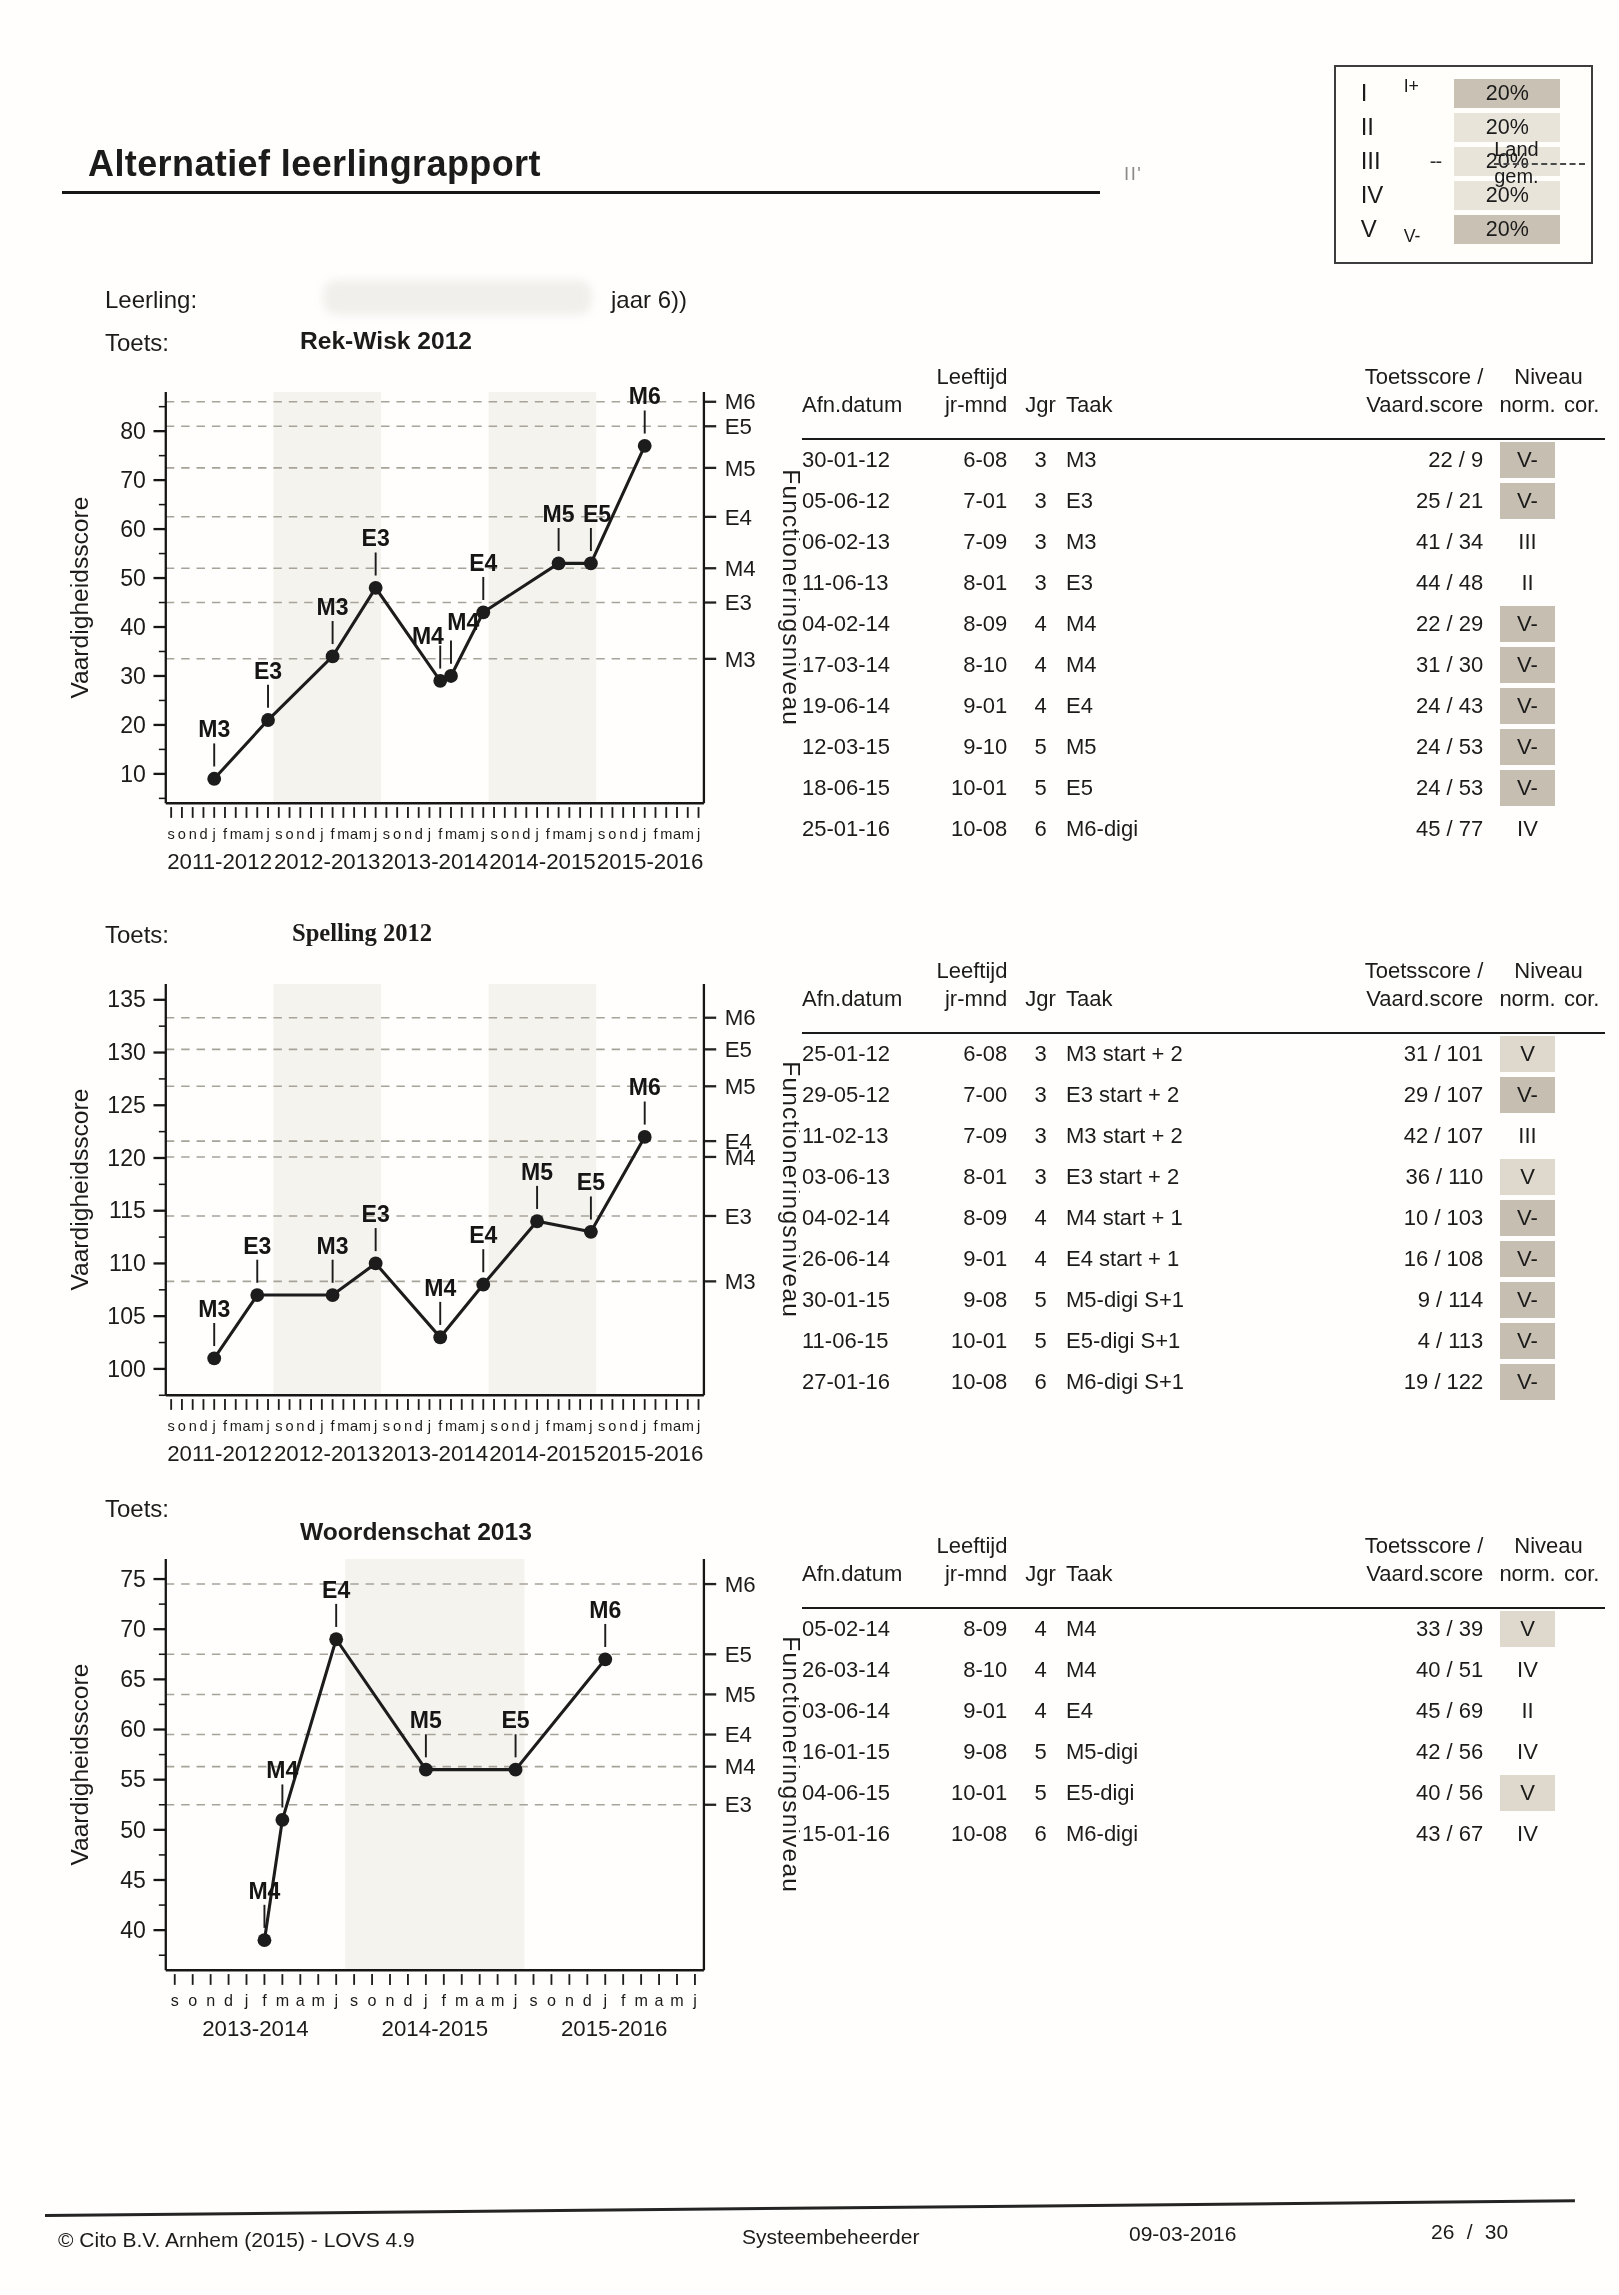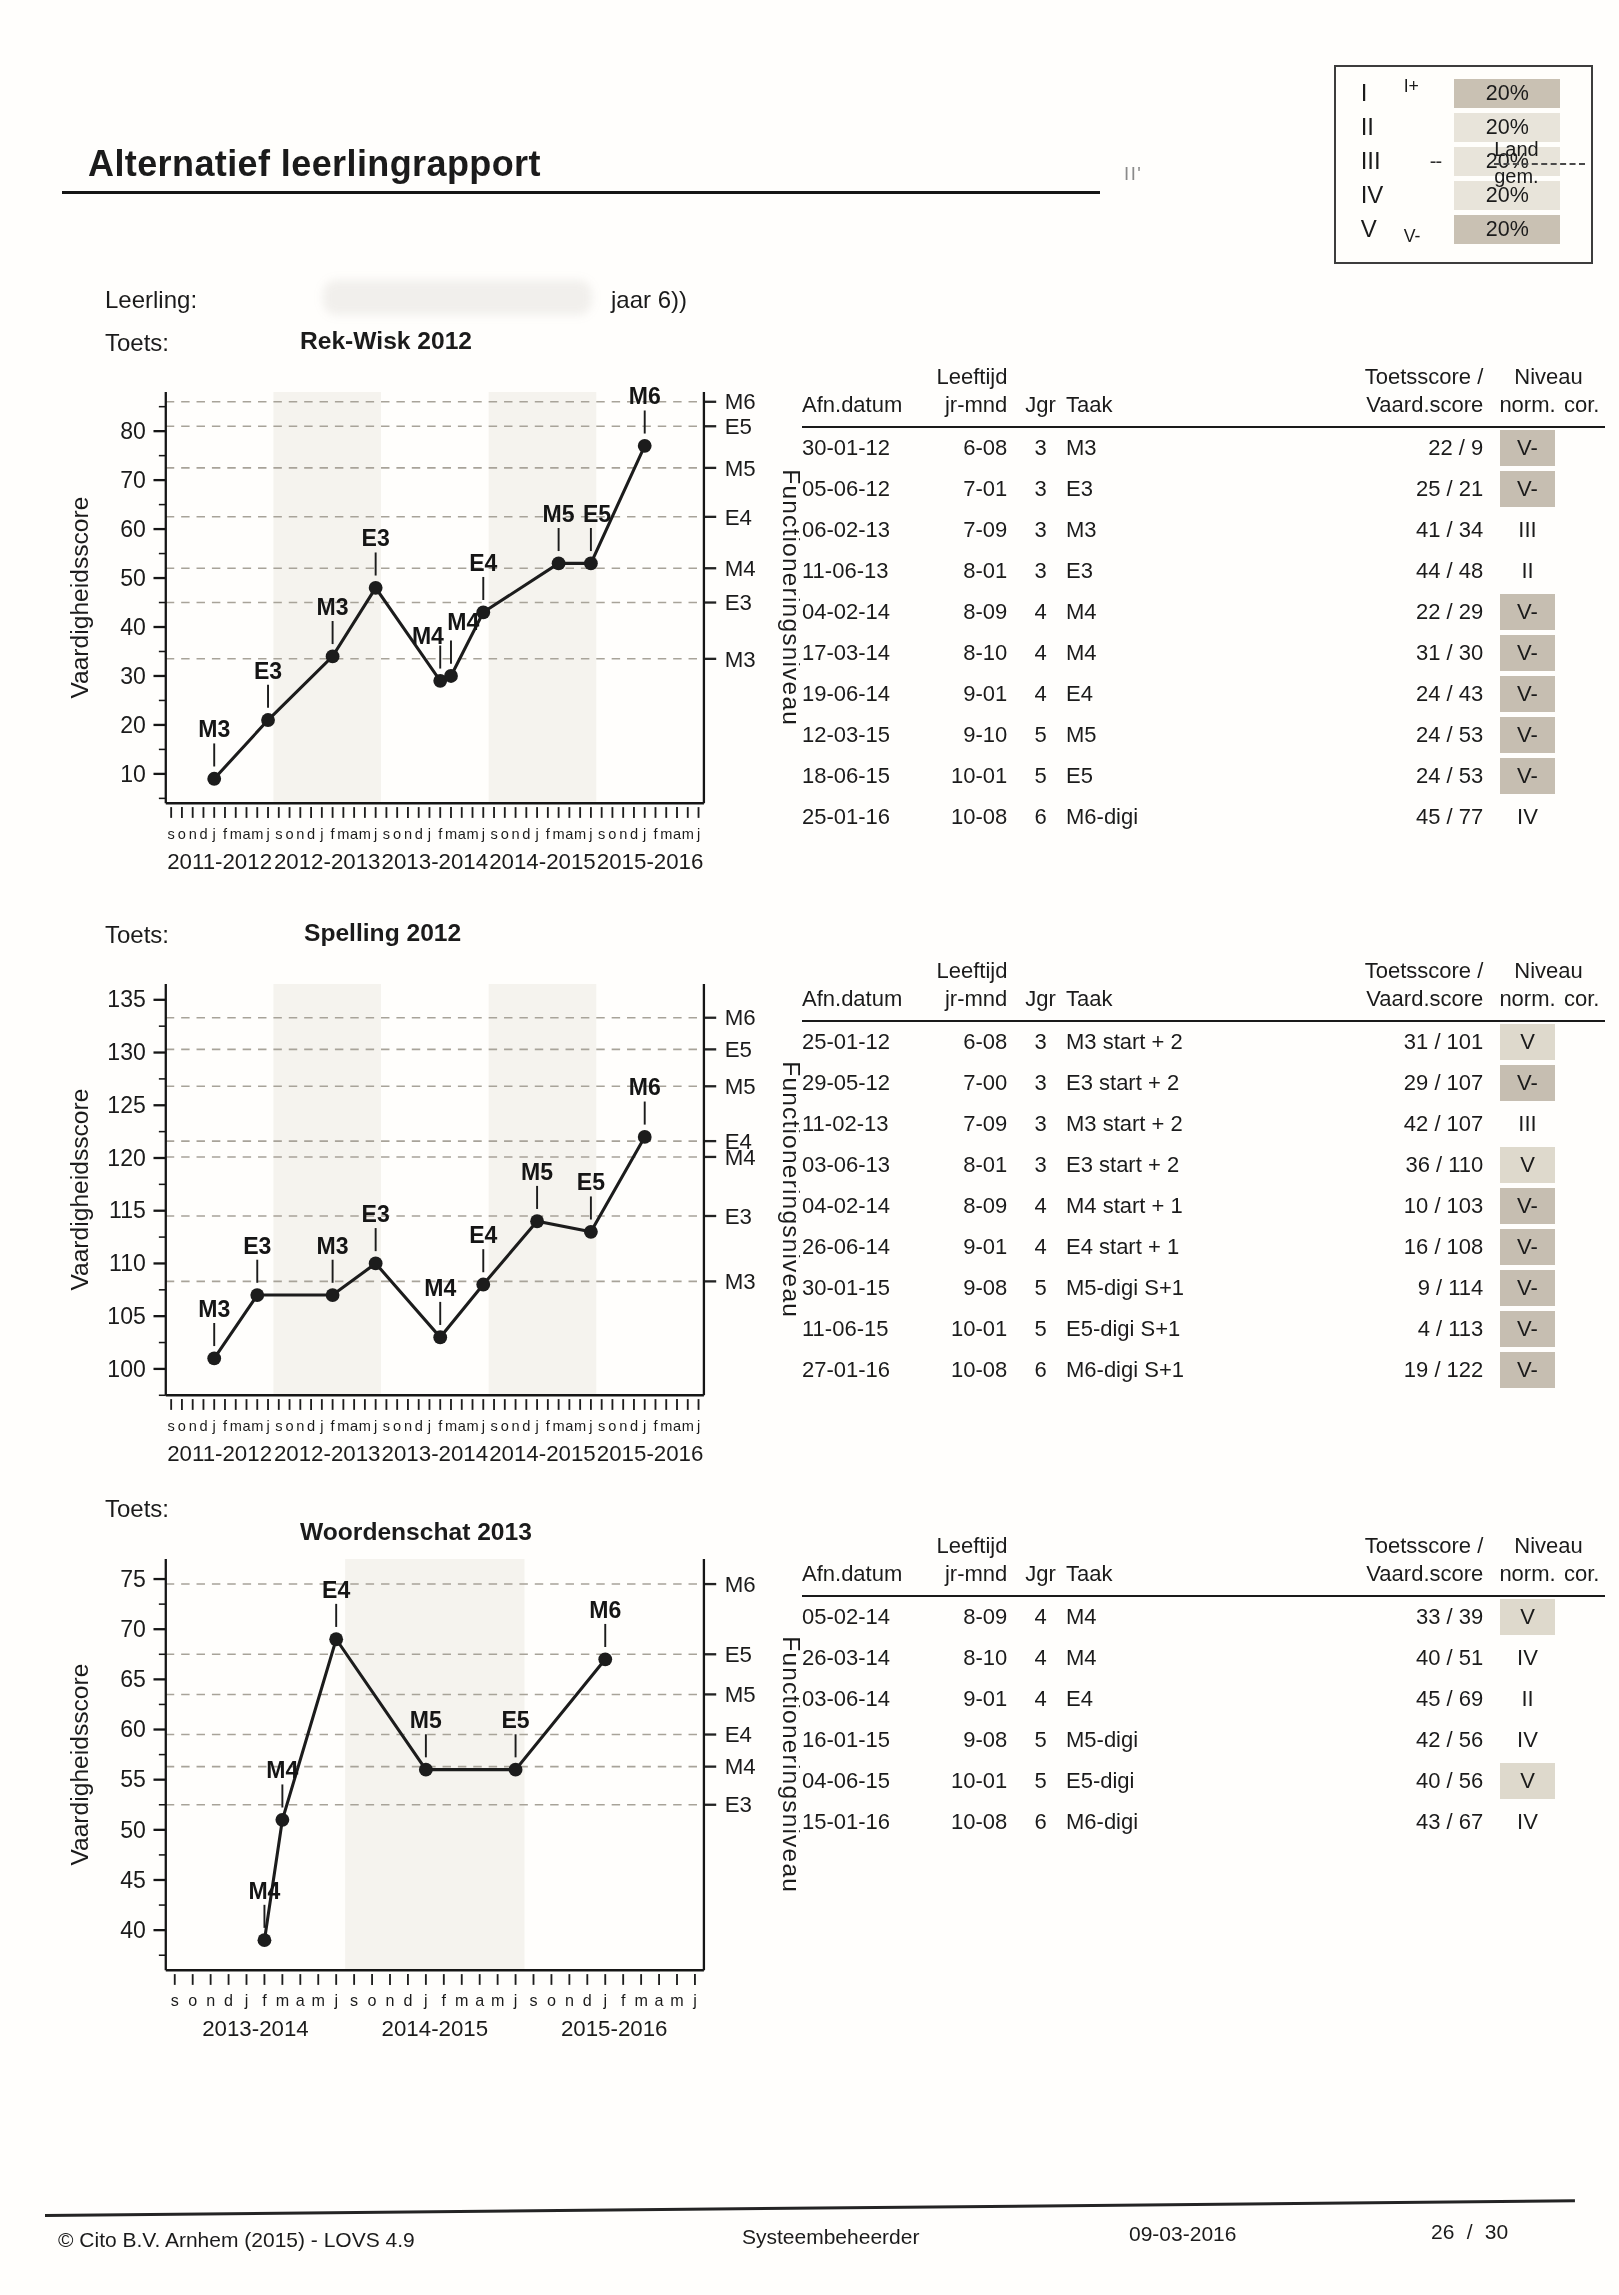--- a/index.html
+++ b/index.html
@@ -30,21 +30,21 @@
   .lg-landwrap{position:absolute;right:6.2px;top:71px;width:91px;display:flex;
                flex-direction:column;align-items:flex-start;}
   .lg-land{font-size:20px;padding-right:3.1px;}
   .lg-gem{font-size:20px;}
   .lg-dashline{width:100%;border-top:2.3px dashed #4a4a4a;margin:1.5px 0 0 0;}
 
   
   .rtable{width:803px;font-size:22px;}
   .t-hr1,.t-hr2,.t-row{display:grid;grid-template-columns:127px 86px 51px 240px 185px 73px 42px;}
   .t-hr1{align-items:end;}
-  .t-hr2{border-bottom:2.3px solid #1a1a1a;padding-bottom:8px;margin-top:1.5px;}
+  .t-hr2{border-bottom:2.3px solid #1a1a1a;padding-bottom:20px;margin-top:1.5px;}
   .t-hr1 .nivspan{grid-column:6/8;text-align:center;}
   .t-row{height:41px;align-items:center;}
   .tr{text-align:right;padding-right:7.7px;}
   .tc{text-align:center;}
   .niv{display:inline-block;min-width:52px;padding:5.4px 1.5px;text-align:center;}
   .sh-dark{background:#c6beb1;}
   .sh-light{background:#ded9cc;}
 
   
   .footer-line{background:#242424;height:3.1px;transform:rotate(-0.55deg);transform-origin:left center;}
@@ -399,21 +399,21 @@
         <span class="td tr">10-08</span>
         <span class="td tc">6</span>
         <span class="td">M6-digi</span>
         <span class="td tr">45 / 77</span>
         <span class="td tc"><span class="niv ">IV</span></span>
         <span class="td"></span>
       </div>
     </div>
 
   <div class="abs meta-label" style="left:105px;top:921px;">Toets:</div>
-  <div class="abs toets-name" style="left:304px;top:919px;">Spelling 2012</div>
+  <div class="abs toets-name" style="left:292px;top:919px;font-family:Liberation Serif, serif;">Spelling 2012</div>
   <div class="abs" style="left:62px;top:953px;"><svg width="738" height="514" viewBox="0 0 960 668" xmlns="http://www.w3.org/2000/svg">
         <rect x="275" y="40" width="140" height="535" fill="#f5f3ee"></rect>
         <rect x="555" y="40" width="140" height="535" fill="#f5f3ee"></rect>
         <line x1="135" y1="83.89743589743568" x2="835" y2="83.89743589743568" stroke="#a8a399" stroke-width="2" stroke-dasharray="11 9"></line>
         <line x1="835" y1="83.89743589743568" x2="851" y2="83.89743589743568" stroke="#222" stroke-width="3"></line>
         <text x="862" y="93.89743589743568" font-size="29" fill="#1b1b1b">M6</text>
         <line x1="135" y1="125.05128205128187" x2="835" y2="125.05128205128187" stroke="#a8a399" stroke-width="2" stroke-dasharray="11 9"></line>
         <line x1="835" y1="125.05128205128187" x2="851" y2="125.05128205128187" stroke="#222" stroke-width="3"></line>
         <text x="862" y="135.05128205128187" font-size="29" fill="#1b1b1b">E5</text>
         <line x1="135" y1="173.0641025641026" x2="835" y2="173.0641025641026" stroke="#a8a399" stroke-width="2" stroke-dasharray="11 9"></line>

